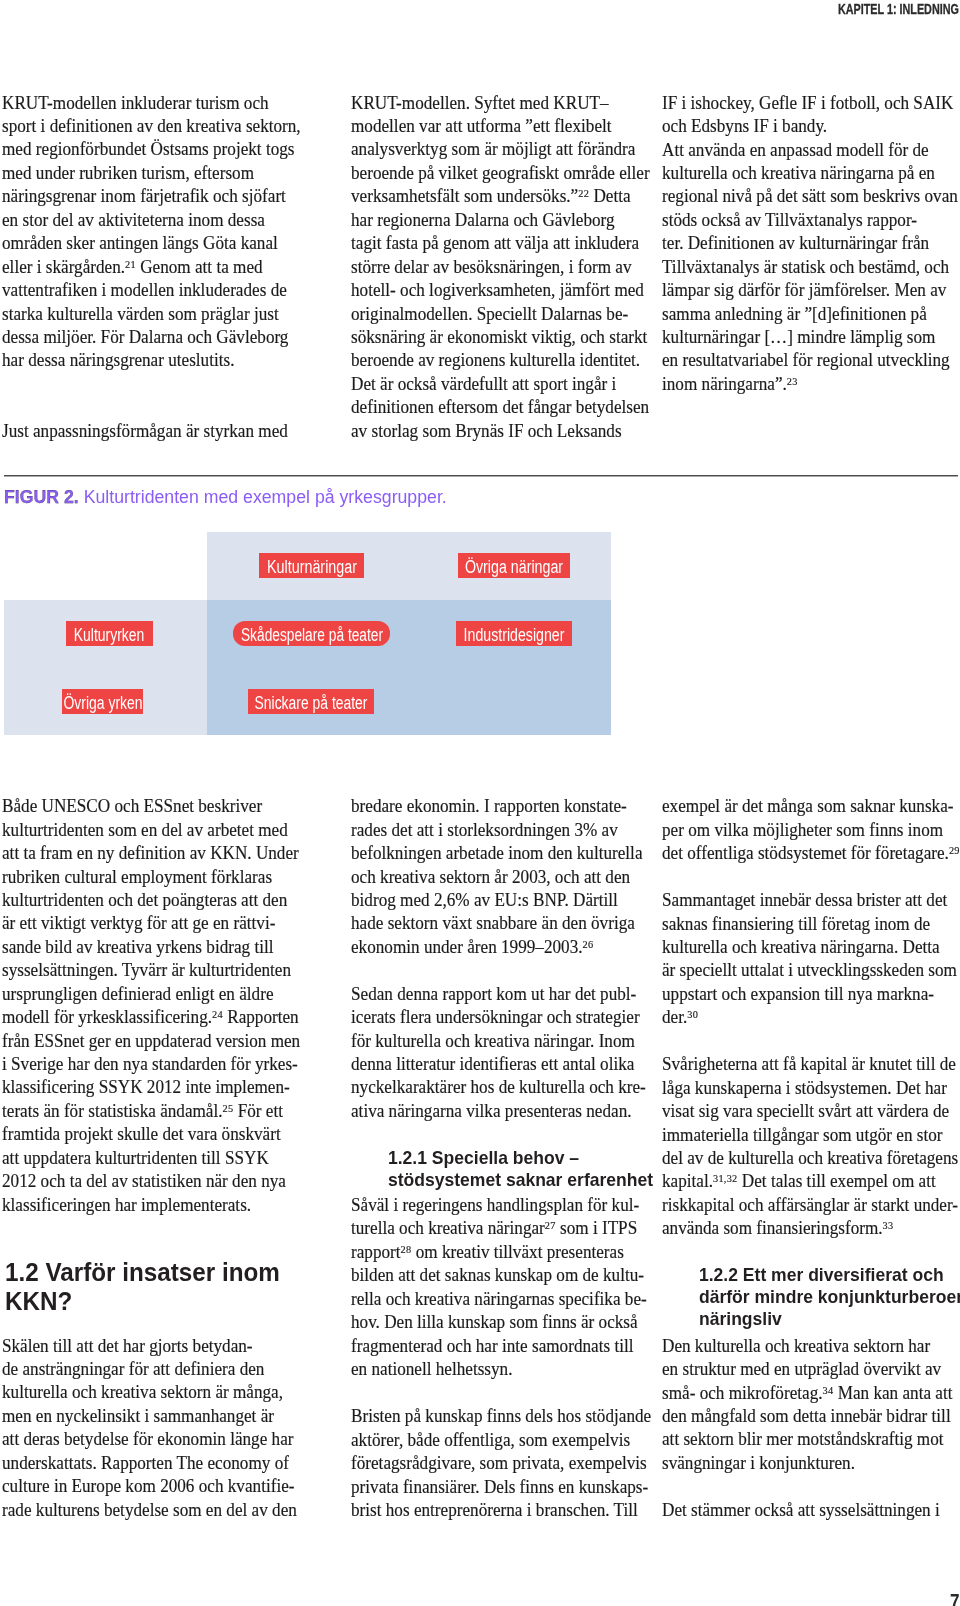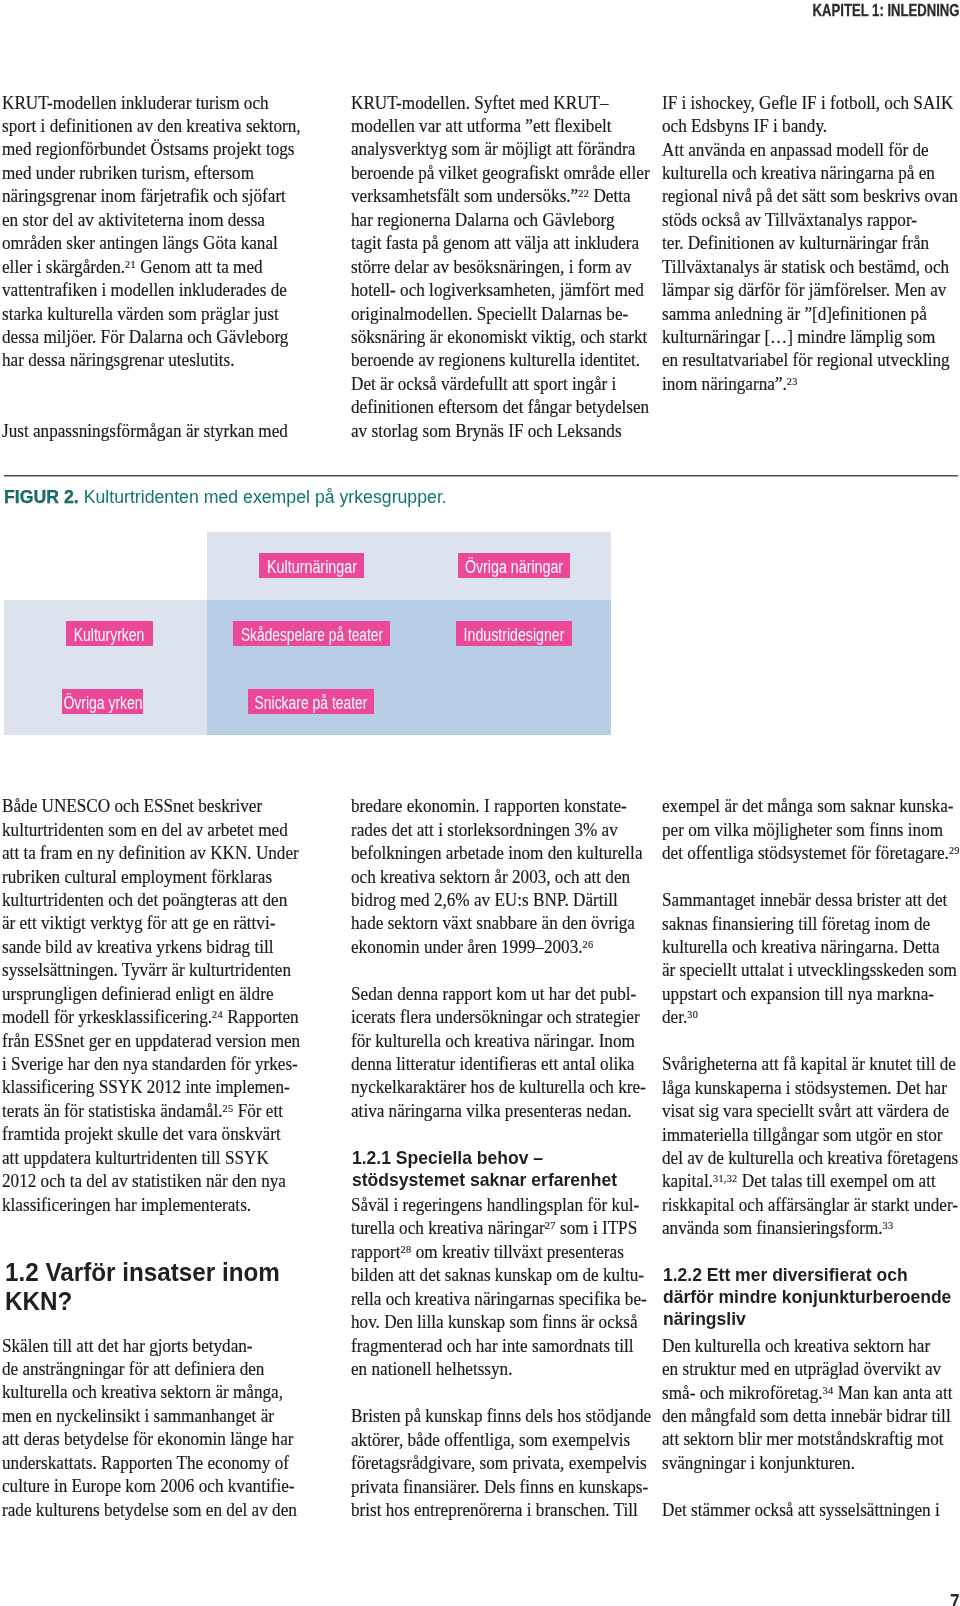--- a/index.html
+++ b/index.html
@@ -3,21 +3,21 @@
 <meta charset="utf-8">
 <title>KAPITEL 1: INLEDNING</title>
 <style>
   html,body{margin:0;padding:0;}
   body{width:960px;height:1606px;background:#ffffff;overflow:hidden;
        font-family:"Liberation Serif", serif;color:#1a1a1a;}
   .page{position:relative;width:960px;height:1606px;transform:translateZ(0);}
 
   .running-head{position:absolute;top:1.2px;right:1px;
        font-family:"Liberation Sans", sans-serif;font-weight:bold;
-       font-size:17px;color:#2b2b2b;white-space:nowrap;-webkit-text-stroke:0.3px #2b2b2b;}
+       font-size:14px;color:#2b2b2b;white-space:nowrap;-webkit-text-stroke:0.3px #2b2b2b;}
   .running-head span{display:inline-block;transform:scaleX(0.771);transform-origin:right center;}
 
   .page-number{position:absolute;left:949.5px;top:1591px;
        font-family:"Liberation Sans", sans-serif;font-weight:bold;
        font-size:22.5px;line-height:22.5px;color:#2b2b2b;}
   .page-number > i{display:inline-block;font-style:normal;transform:scaleX(0.76);transform-origin:left center;}
 
   .col{position:absolute;top:0;width:300px;height:1606px;}
   .c1{left:2.3px;}  .c2{left:351px;} .c3{left:662.3px;}
 
@@ -26,36 +26,36 @@
   .ln{display:block;white-space:nowrap;}
   .ln > i{display:inline-block;font-style:normal;transform:scaleX(0.948);transform-origin:left center;}
   sup{font-size:0.6em;vertical-align:0.44em;line-height:0;letter-spacing:0.3px;}
 
   h2.head2{margin:0;font-family:"Liberation Sans", sans-serif;
        font-weight:bold;font-size:25.4px;line-height:28.8px;color:#231f20;}
   h2.head2{padding-left:2.5px;}
   h2.head2 .ln > i{transform:scaleX(0.955);}
   h3.head3{margin:0;font-family:"Liberation Sans", sans-serif;
        font-weight:bold;font-size:17.9px;line-height:22.3px;color:#231f20;}
-  h3.head3{padding-left:1.1px;}
+  h3.head3{padding-left:1.1px;margin-left:36px;}
   h3.head3 .ln > i{transform:scaleX(0.98);}
 
   .figure{position:absolute;left:0;top:486px;width:960px;}
   .fig-rule{position:absolute;left:4.1px;top:-11px;width:953.7px;height:2px;
        background:linear-gradient(to bottom,#4d4d4d 0%,#4d4d4d 55%,#a8a8a8 55%,#a8a8a8 100%);}
   .fig-caption{position:absolute;left:3.6px;top:0;white-space:nowrap;
-       font-family:"Liberation Sans", sans-serif;font-size:18.9px;color:#0f766e;}
+       font-family:"Liberation Sans", sans-serif;font-size:18.9px;color:#8b5cf6;}
   .fig-caption > i{display:inline-block;font-style:normal;transform:scaleX(0.937);transform-origin:left center;}
   .fig-caption b{font-weight:bold;-webkit-text-stroke:0.25px #231f20;}
   .fig-canvas{position:absolute;left:0px;top:46.4px;width:615px;height:203px;}
   .fig-rect{position:absolute;}
   .rect-naringar{left:207.1px;top:0px;width:403.7px;height:202.3px;background:#dce3ef;}
   .rect-yrken{left:4.3px;top:67.8px;width:606.5px;height:134.5px;background:#dce3ef;}
   .rect-overlap{left:207.1px;top:67.8px;width:403.7px;height:134.5px;background:#b7cce5;}
-  .fig-label{position:absolute;background:#ec4899;color:#ffffff;
+  .fig-label{position:absolute;background:#ef4444;color:#ffffff;
        font-family:"Liberation Sans", sans-serif;font-size:17.6px;
        height:25px;line-height:28.2px;text-align:center;white-space:nowrap;}
   .fig-label > i{position:absolute;left:50%;top:0;display:inline-block;font-style:normal;
        transform:translateX(-50%) scaleX(0.822);transform-origin:center center;}
 </style>
 </head>
 <body>
 
 <div class="page">
 
@@ -128,21 +128,21 @@
       <div class="fig-rect rect-overlap"></div>
       <div class="fig-label" style="left:259.2px;top:20.2px;width:105.3px;">
           <i style="transform:translateX(-50%) scaleX(0.814)">Kulturnäringar</i>
         </div>
       <div class="fig-label" style="left:457.9px;top:20.2px;width:112.2px;">
           <i style="transform:translateX(-50%) scaleX(0.81)">Övriga näringar</i>
         </div>
       <div class="fig-label" style="left:66px;top:88.2px;width:86.5px;">
           <i style="transform:translateX(-50%) scaleX(0.792)">Kulturyrken</i>
         </div>
-      <div class="fig-label" style="left:233px;top:88.2px;width:157px;">
+      <div class="fig-label" style="left:233px;top:88.2px;width:157px;border-radius:12px;">
           <i style="transform:translateX(-50%) scaleX(0.781)">Skådespelare på teater</i>
         </div>
       <div class="fig-label" style="left:456px;top:88.2px;width:115.9px;">
           <i style="transform:translateX(-50%) scaleX(0.805)">Industridesigner</i>
         </div>
       <div class="fig-label" style="left:62.1px;top:156.2px;width:81px;">
           <i style="transform:translateX(-50%) scaleX(0.794)">Övriga yrken</i>
         </div>
       <div class="fig-label" style="left:248.3px;top:156.2px;width:125.4px;">
           <i style="transform:translateX(-50%) scaleX(0.791)">Snickare på teater</i>

